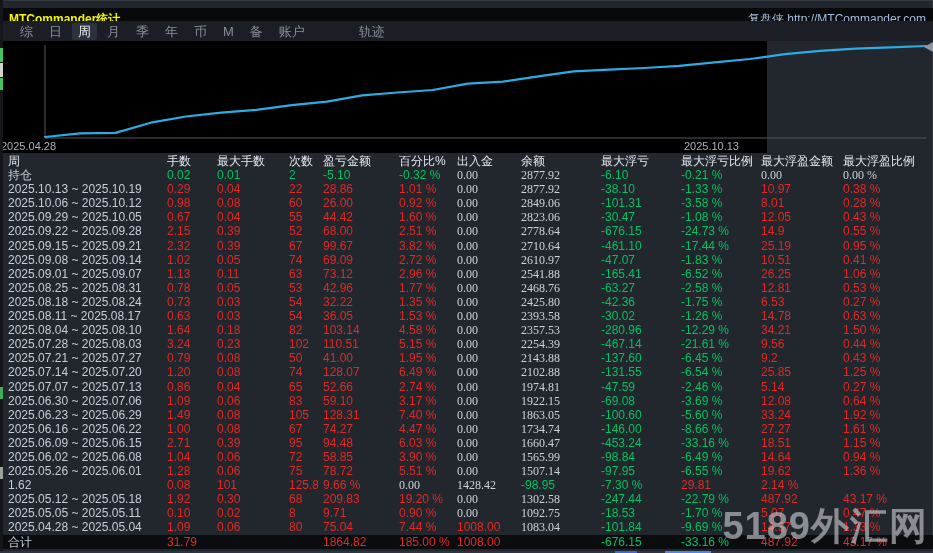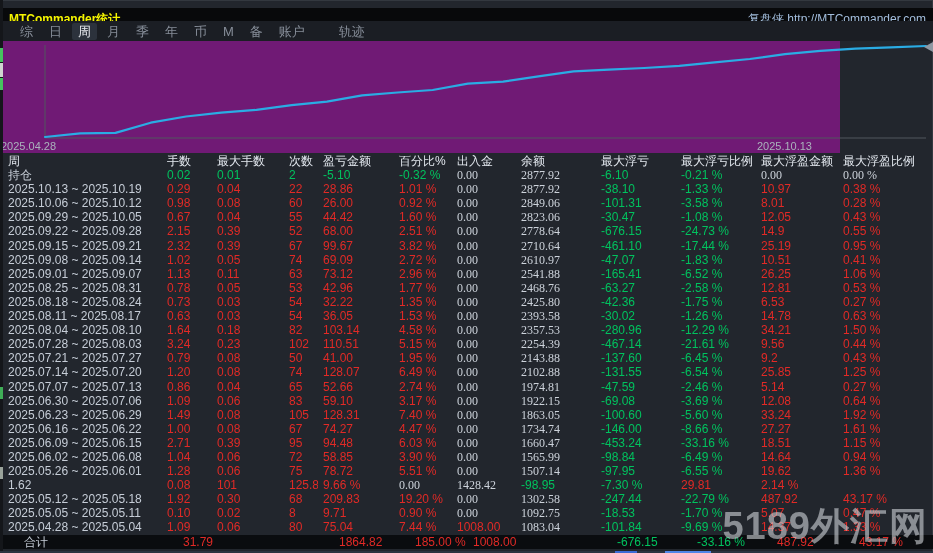--- a/index.html
+++ b/index.html
@@ -9,34 +9,34 @@
     box-shadow:inset 0 0 0 1px #33383f;
   }
   
   .titlebar{position:absolute;left:0;top:8px;width:933px;height:21px;background:#08090b;}
   .titlebar .title{position:absolute;left:9px;top:3px;font-size:12px;font-weight:bold;color:#f5f500;white-space:nowrap;}
   .titlebar .brand{position:absolute;right:7px;top:3px;font-size:12px;color:#a3bedd;white-space:nowrap;cursor:pointer;}
   
   .menubar{position:absolute;left:0;top:21px;width:933px;height:20px;background:#1b1e24;display:flex;align-items:center;padding-left:12px;box-sizing:border-box;}
   .menu-item{font-size:13px;color:#868d98;padding:0 6px;margin:0 2px;line-height:17px;cursor:default;white-space:nowrap;}
   .menu-item.selected{background:#2c323c;color:#e8ebf0;border-radius:2px;}
-  .menu-item.gapped{margin-left:20px;}
-  
-  .chart{position:absolute;left:0;top:41px;width:840px;height:112px;background:#701a75;}
+  .menu-item.gapped{margin-left:40px;}
+  
+  .chart{position:absolute;left:0;top:41px;width:767px;height:112px;background:#000000;}
   .chart svg{position:absolute;left:0;top:0;}
   .axis-label{position:absolute;font-size:11px;color:#aab2bc;top:99px;white-space:nowrap;}
   .axis-label.start{left:1px;}
   .axis-label.end{right:28px;}
   
   .table{position:absolute;left:0;top:154px;width:933px;}
   .trow{display:grid;grid-template-columns:162px 50px 72px 34px 76px 58px 64px 80px 80px 80px 82px 95px;height:14.1px;line-height:14.2px;}
   .trow>div{font-size:12px;padding-left:5px;white-space:nowrap;overflow:hidden;box-sizing:border-box;}
   .trow>div:first-child{padding-left:8px;color:#c6cdd7;}
   .trow.head>div{color:#e3e8ef;}
-  .trow.total{background:#0a0c0f;padding-left:16px;}
+  .trow.total{background:#0a0c0f;}
   .c-r{color:var(--red);}
   .c-g{color:var(--green);}
   .c-w{color:var(--white);font-family:Liberation Serif, serif;}
   
   .watermark{position:absolute;right:5px;bottom:1px;font-size:38px;font-weight:bold;color:#caced3;opacity:.62;letter-spacing:1px;z-index:5;pointer-events:none;white-space:nowrap;}
   
   .edge-left{position:absolute;left:0;top:0;width:3px;height:553px;background:#14161a;z-index:6;}
   .edge-left i{position:absolute;left:0;width:3px;display:block;}
   .edge-bottom{position:absolute;left:0;bottom:0;width:933px;height:2px;background:#2b3440;z-index:6;}
   .edge-bottom i{position:absolute;top:0;height:2px;display:block;}

